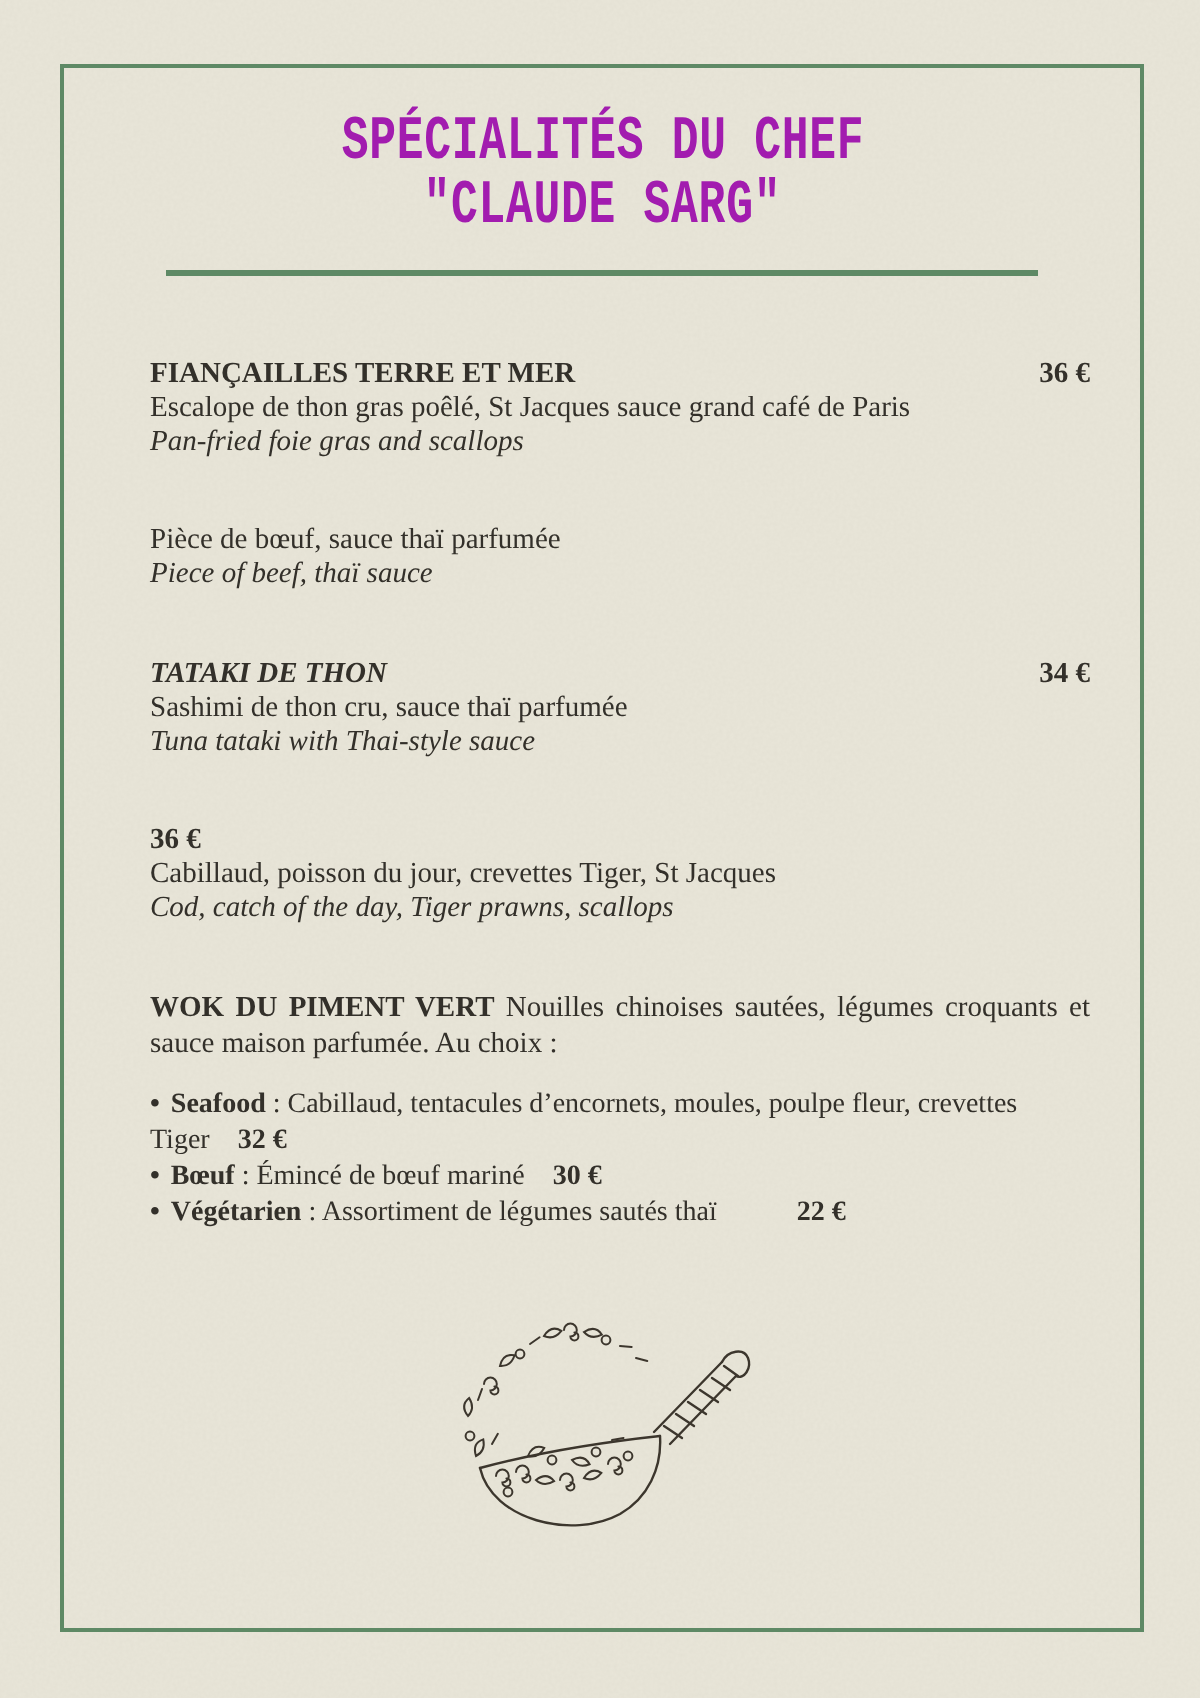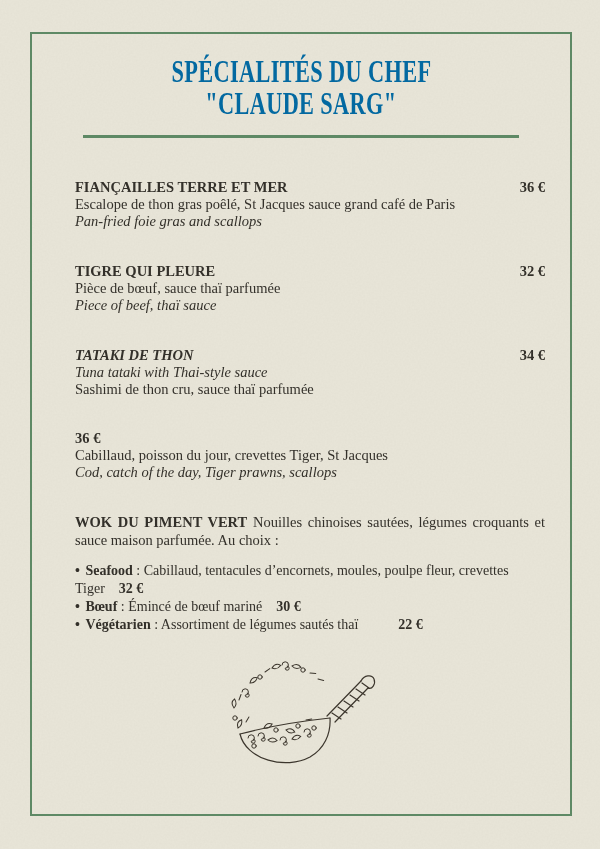--- a/index.html
+++ b/index.html
@@ -9,22 +9,22 @@
     font-family:"Liberation Serif", serif;
     color:#33302a;
   }
   .texture{position:absolute;left:0;top:0;pointer-events:none;}
   .frame{
     position:absolute;left:30px;top:32px;width:542px;height:784px;
     border:2px solid #5e8965;box-sizing:border-box;
   }
   .menu-header{text-align:center;}
   .menu-title{
-    margin:22px 0 0;color:#0369a1;font-weight:bold;
-    font-size:31px;line-height:32px;letter-spacing:.5px;
+    margin:22px 0 0;color:#a21caf;font-weight:bold;
+    font-size:31px;line-height:32px;letter-spacing:.5px;font-family:Liberation Mono, monospace;
   }
   .condensed{display:inline-block;transform:scaleX(.72);white-space:nowrap;}
   .divider{width:436px;height:2.5px;background:#5e8965;margin:15px auto 0;}
   .menu-body{padding:40px 25px 0 43px;}
   .item{margin:0 0 31px;}
   .item-head{display:flex;justify-content:space-between;align-items:baseline;}
   .item-name{margin:0;font-size:14.5px;line-height:18px;font-weight:normal;}
   .item-name b{font-weight:bold;}
   .item-name b.italic{font-style:italic;}
   .item-price{font-weight:bold;font-size:14.5px;white-space:nowrap;}
@@ -65,35 +65,31 @@
     <section class="item">
       <div class="item-head">
         <h2 class="item-name"><b>FIANÇAILLES TERRE ET MER</b><span></span></h2>
         <span class="item-price">36 €</span>
       </div>
       <p class="desc fr">Escalope de thon gras poêlé, St Jacques sauce grand café de Paris</p>
       <p class="desc en">Pan-fried foie gras and scallops</p>
     </section>
 
     <section class="item">
-      <div class="item-head">
-        <h2 class="item-name"><b>TIGRE QUI PLEURE</b><span></span></h2>
-        <span class="item-price">32 €</span>
-      </div>
       <p class="desc fr">Pièce de bœuf, sauce thaï parfumée</p>
       <p class="desc en">Piece of beef, thaï sauce</p>
     </section>
 
     <section class="item">
       <div class="item-head">
         <h2 class="item-name"><b class="italic">TATAKI DE THON</b><span></span></h2>
         <span class="item-price">34 €</span>
       </div>
+      <p class="desc fr">Sashimi de thon cru, sauce thaï parfumée</p>
       <p class="desc en">Tuna tataki with Thai-style sauce</p>
-      <p class="desc fr">Sashimi de thon cru, sauce thaï parfumée</p>
     </section>
 
     <section class="item">
       <div class="item-head">
         <span class="item-price">36 €</span>
       </div>
       <p class="desc fr">Cabillaud, poisson du jour, crevettes Tiger, St Jacques</p>
       <p class="desc en">Cod, catch of the day, Tiger prawns, scallops</p>
     </section>
 

